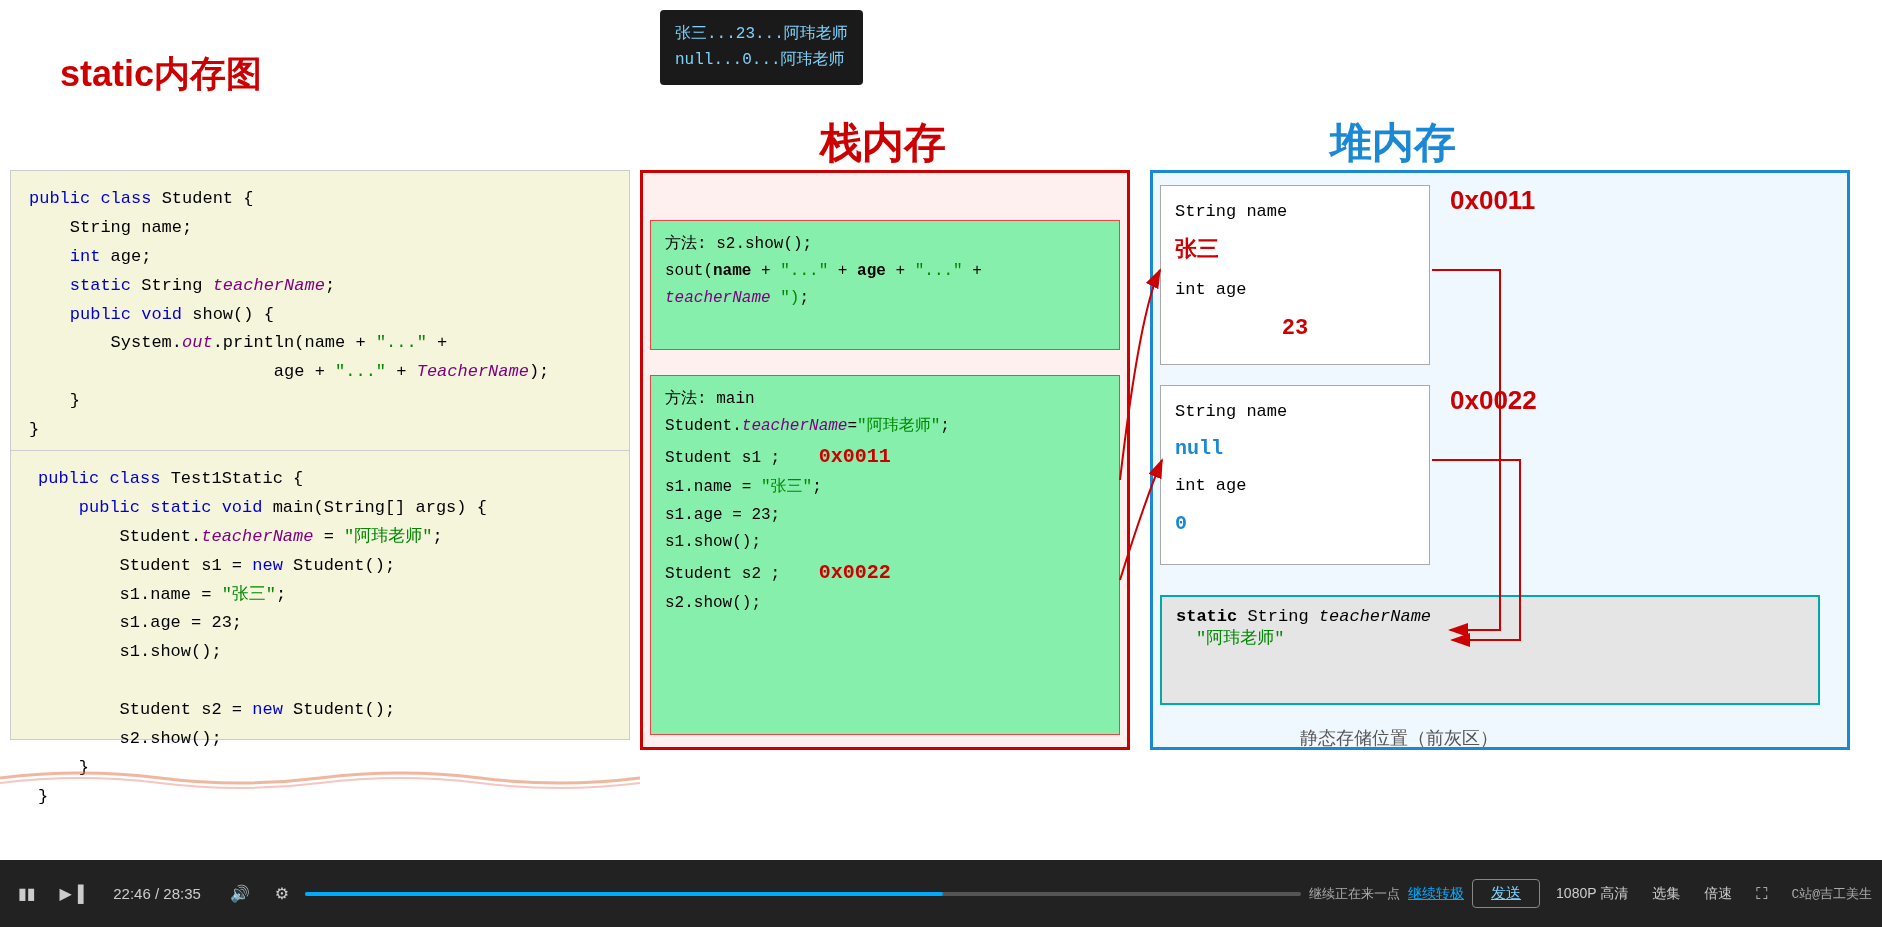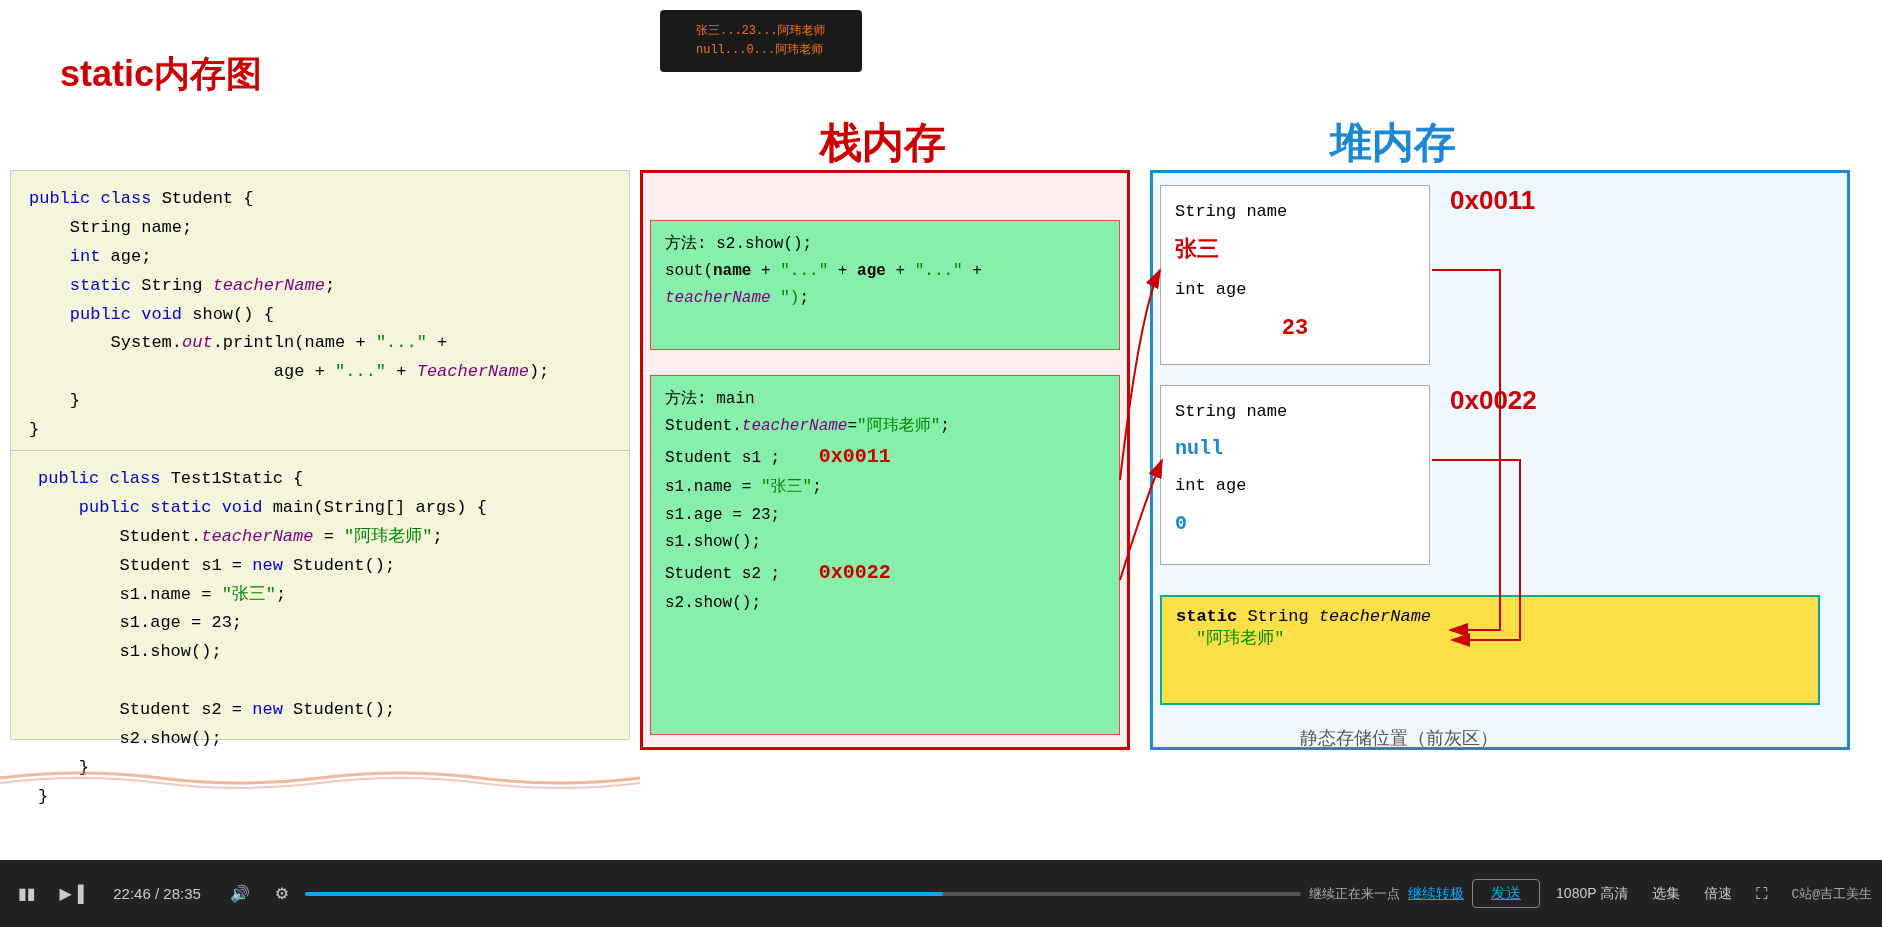--- a/index.html
+++ b/index.html
@@ -20,24 +20,24 @@
       position: relative;
       overflow: hidden;
     }
 
     
     #tooltip {
       position: absolute;
       top: 10px;
       left: 660px;
       background: #1a1a1a;
-      color: #f97316;
-      padding: 12px 36px;
+      color: #7dd3fc;
+      padding: 12px 15px;
       border-radius: 4px;
-      font-size: 12px;
+      font-size: 16px;
       line-height: 1.6;
       z-index: 100;
     }
 
     
     #page-title {
       position: absolute;
       top: 50px;
       left: 60px;
       font-size: 36px;
@@ -167,21 +167,21 @@
     }
 
     
     #static-area {
       position: absolute;
       top: 595px;
       left: 1160px;
       width: 660px;
       height: 110px;
       border: 2px solid #00aaaa;
-      background: #fde047;
+      background: #e5e5e5;
       padding: 10px 14px;
       font-size: 17px;
       font-family: 'Courier New', monospace;
     }
 
     #static-label {
       position: absolute;
       top: 726px;
       left: 1300px;
       font-size: 18px;
@@ -251,21 +251,21 @@
     .progress-bar-fill {
       height: 4px;
       background: #00aaff;
       border-radius: 2px;
       width: 64%;
     }
 
     .send-btn {
       background: none;
       border: 1px solid #888;
-      color: #0ea5e9;
+      color: #7dd3fc;
       font-size: 15px;
       padding: 4px 18px;
       border-radius: 4px;
       cursor: pointer;
       text-decoration: underline;
     }
 
     .quality-btn {
       background: none;
       border: none;

